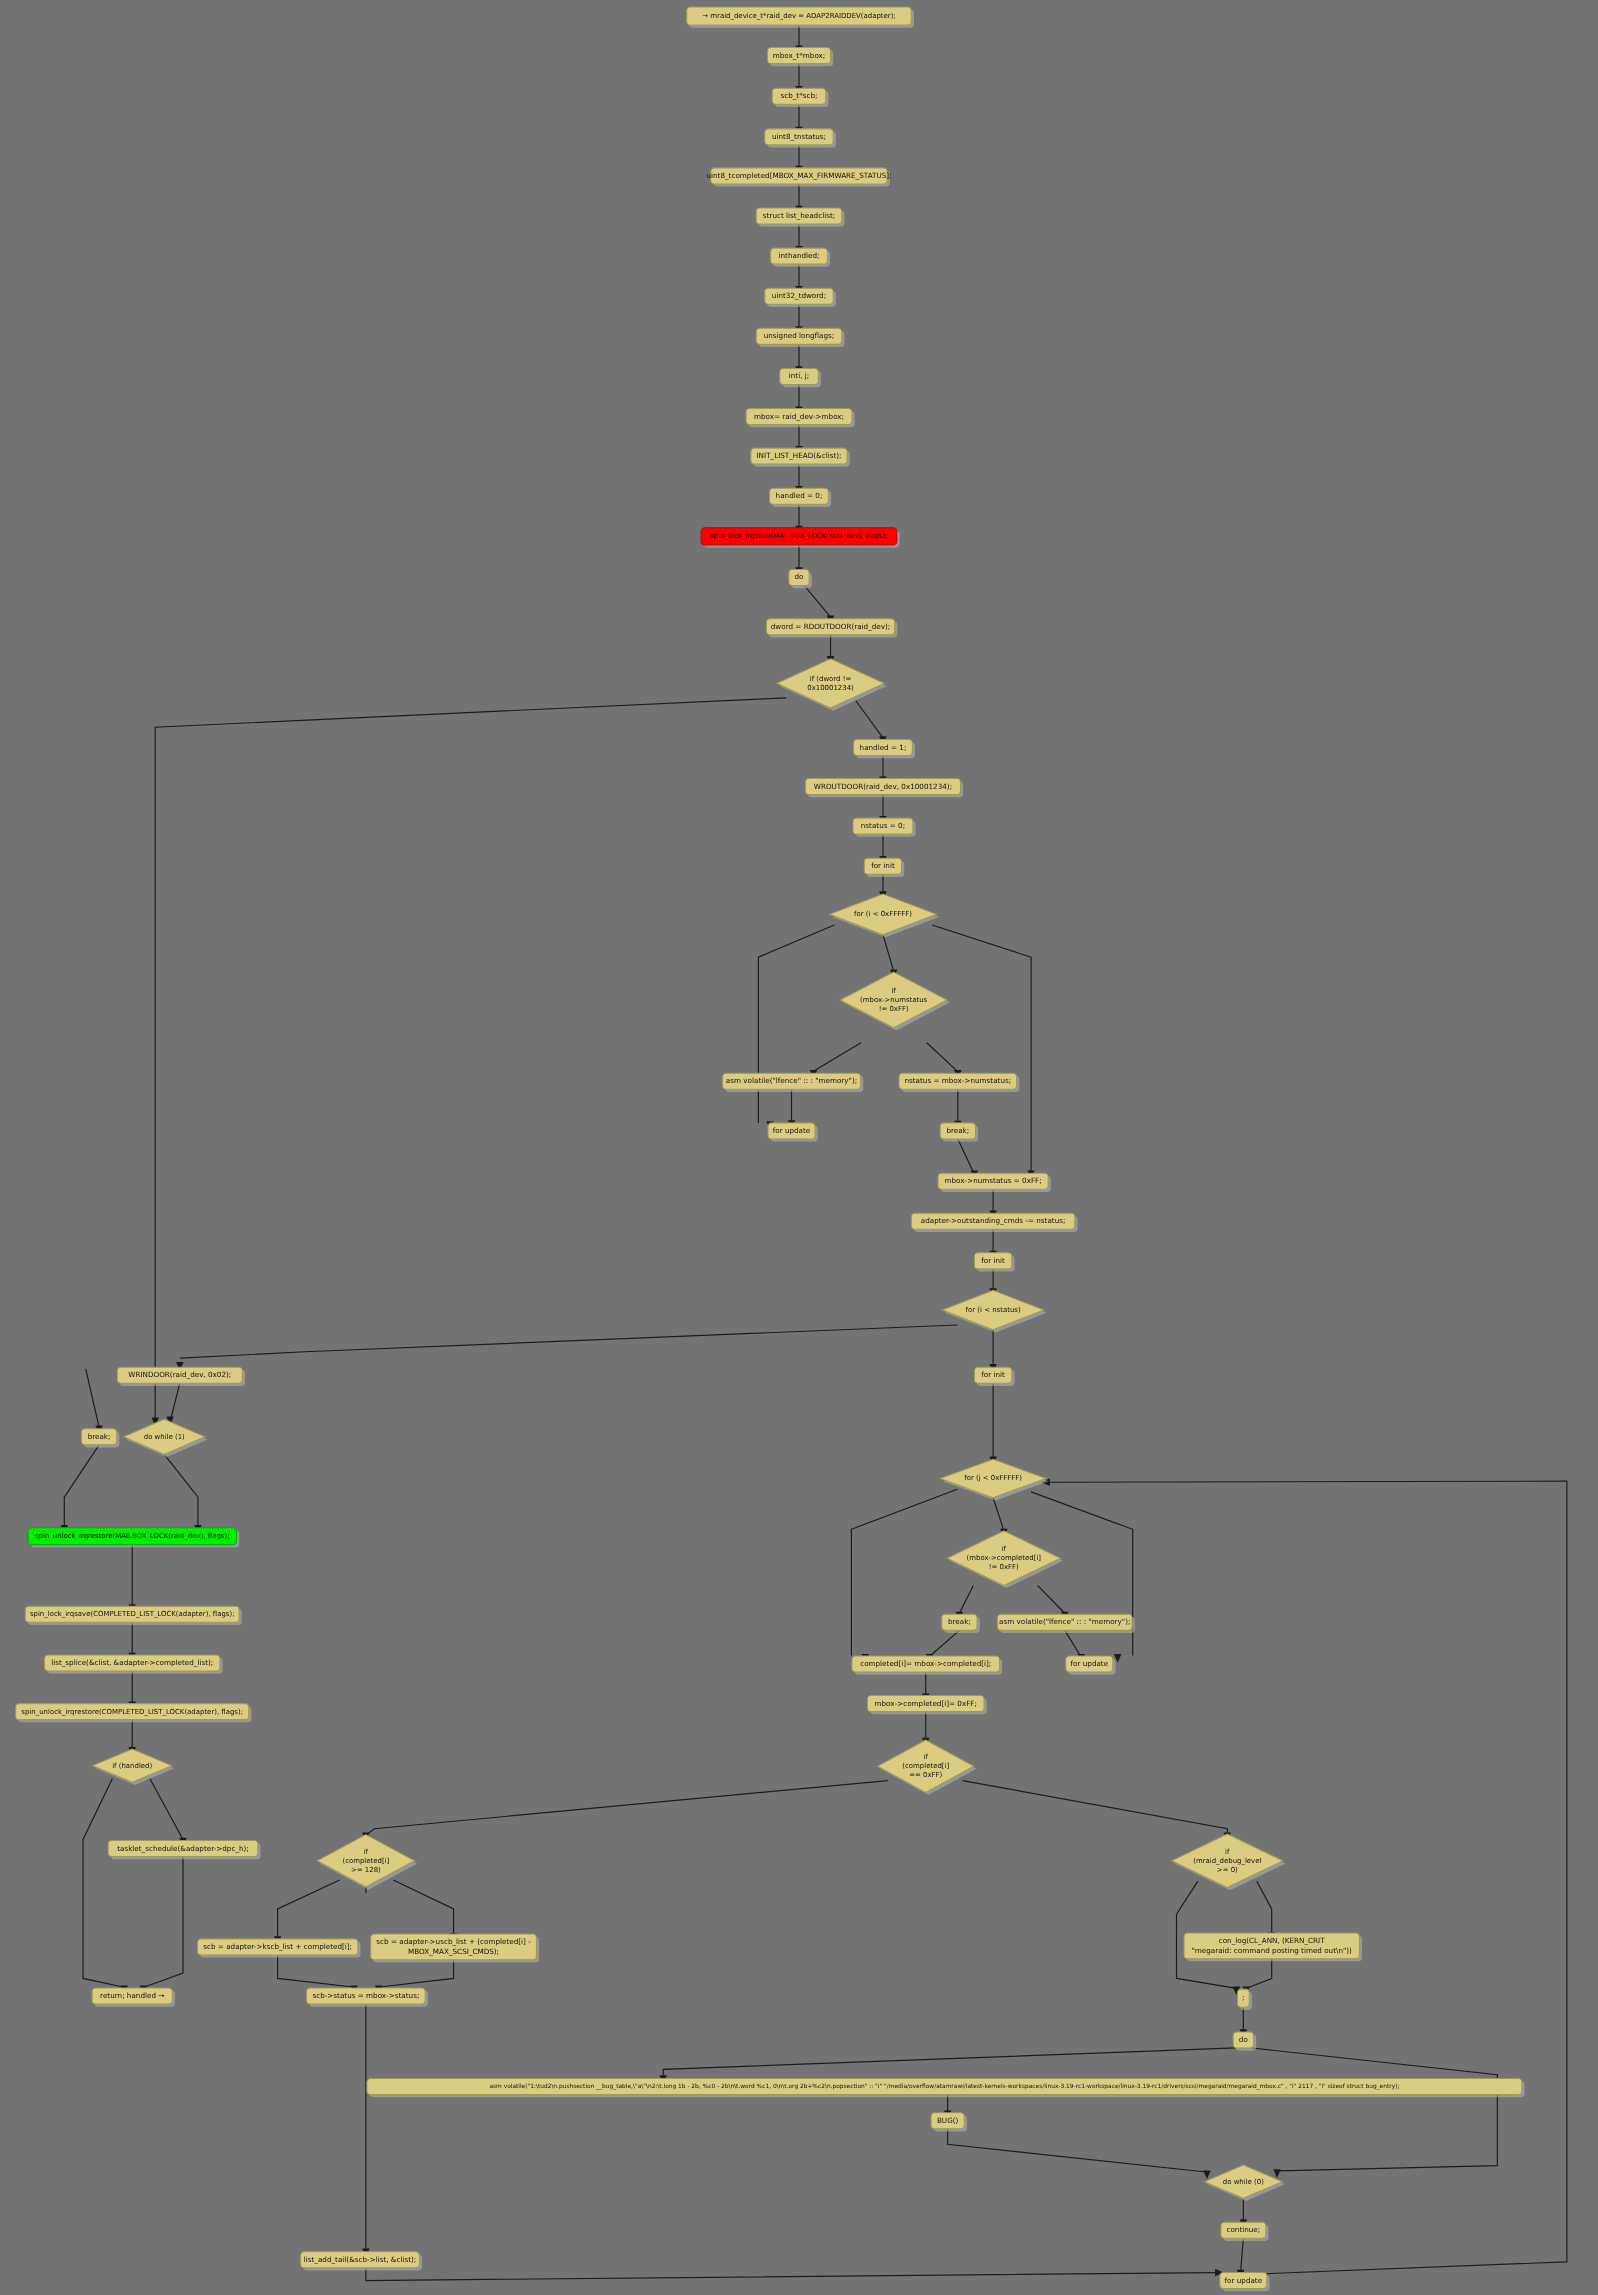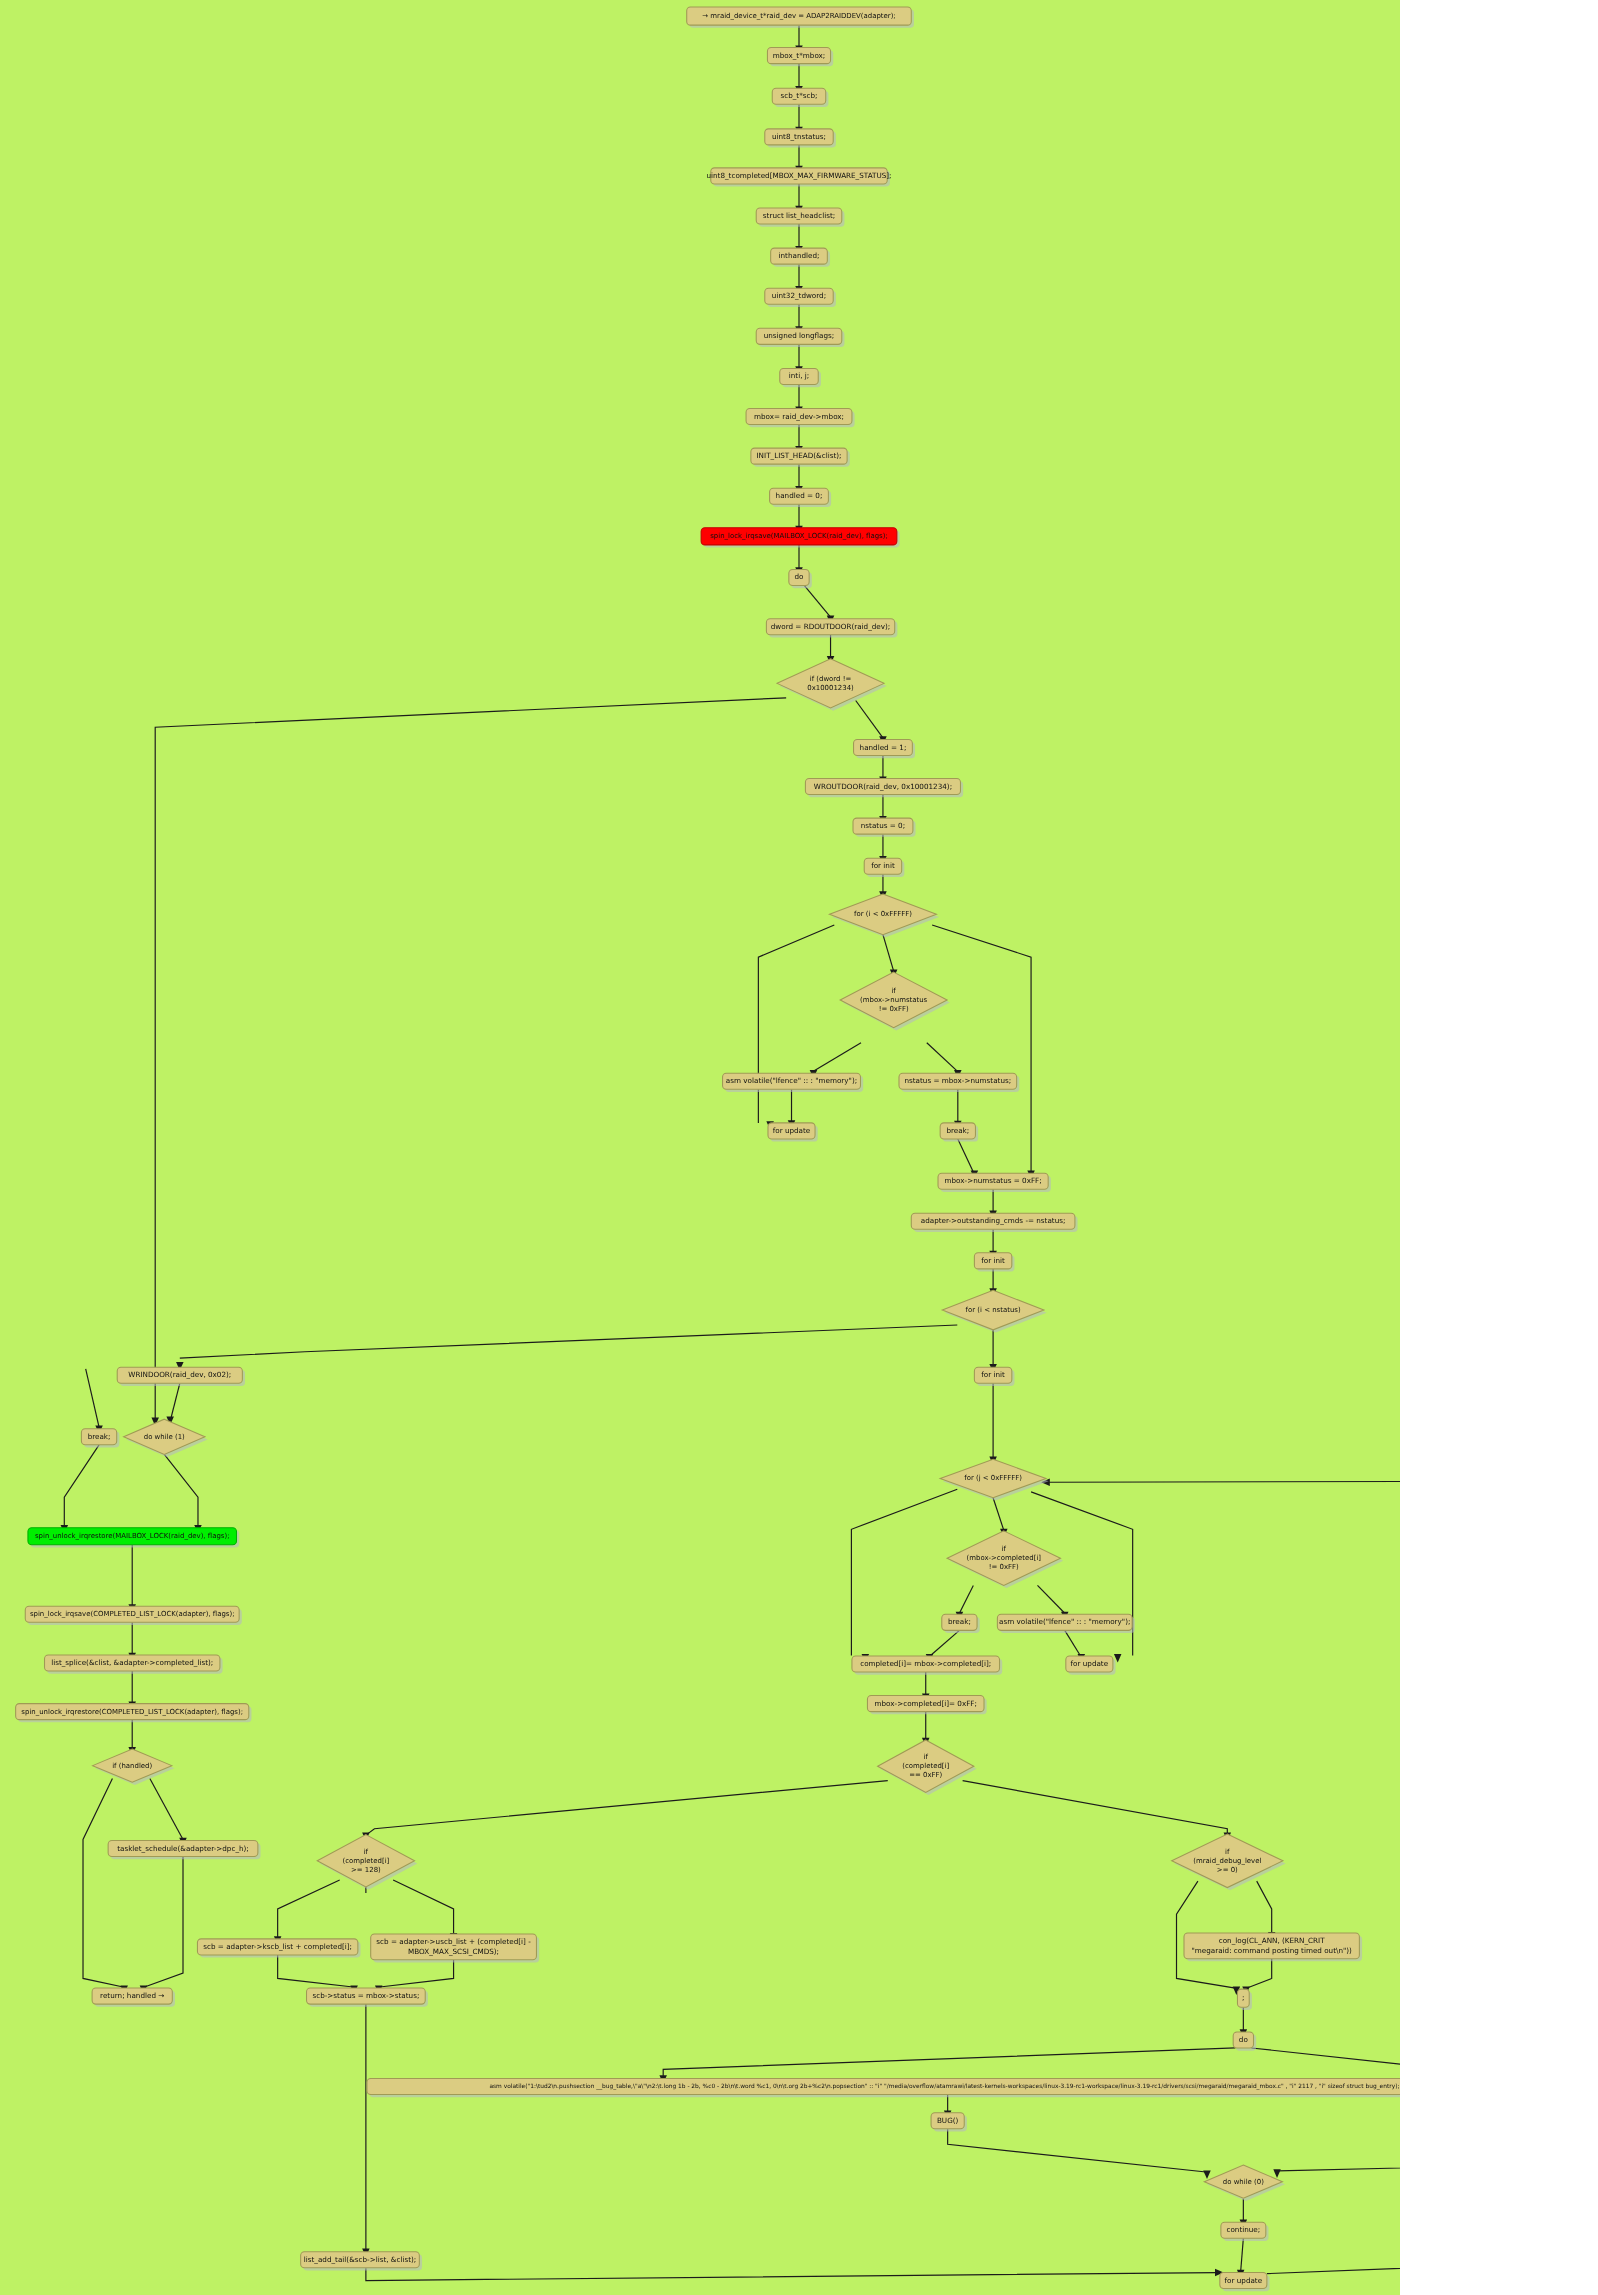--- a/index.html
+++ b/index.html
@@ -2,23 +2,23 @@
 <html style="font-size:8.6px"><head>
 <meta charset="utf-8">
 <style>
   html, body {
     margin: 0;
     padding: 0;
     background: #ffffff;
   }
   #canvas-wrap {
     position: relative;
-    width: 1400px;
+    width: 1598px;
     height: 2295px;
-    background: #bef264;
+    background: #737373;
     overflow: hidden;
     font-family: "DejaVu Sans", sans-serif;
   }
   svg#flow {
     position: absolute;
     top: 0; left: 0;
     width: 1598px;
     height: 2295px;
     display: block;
   }

